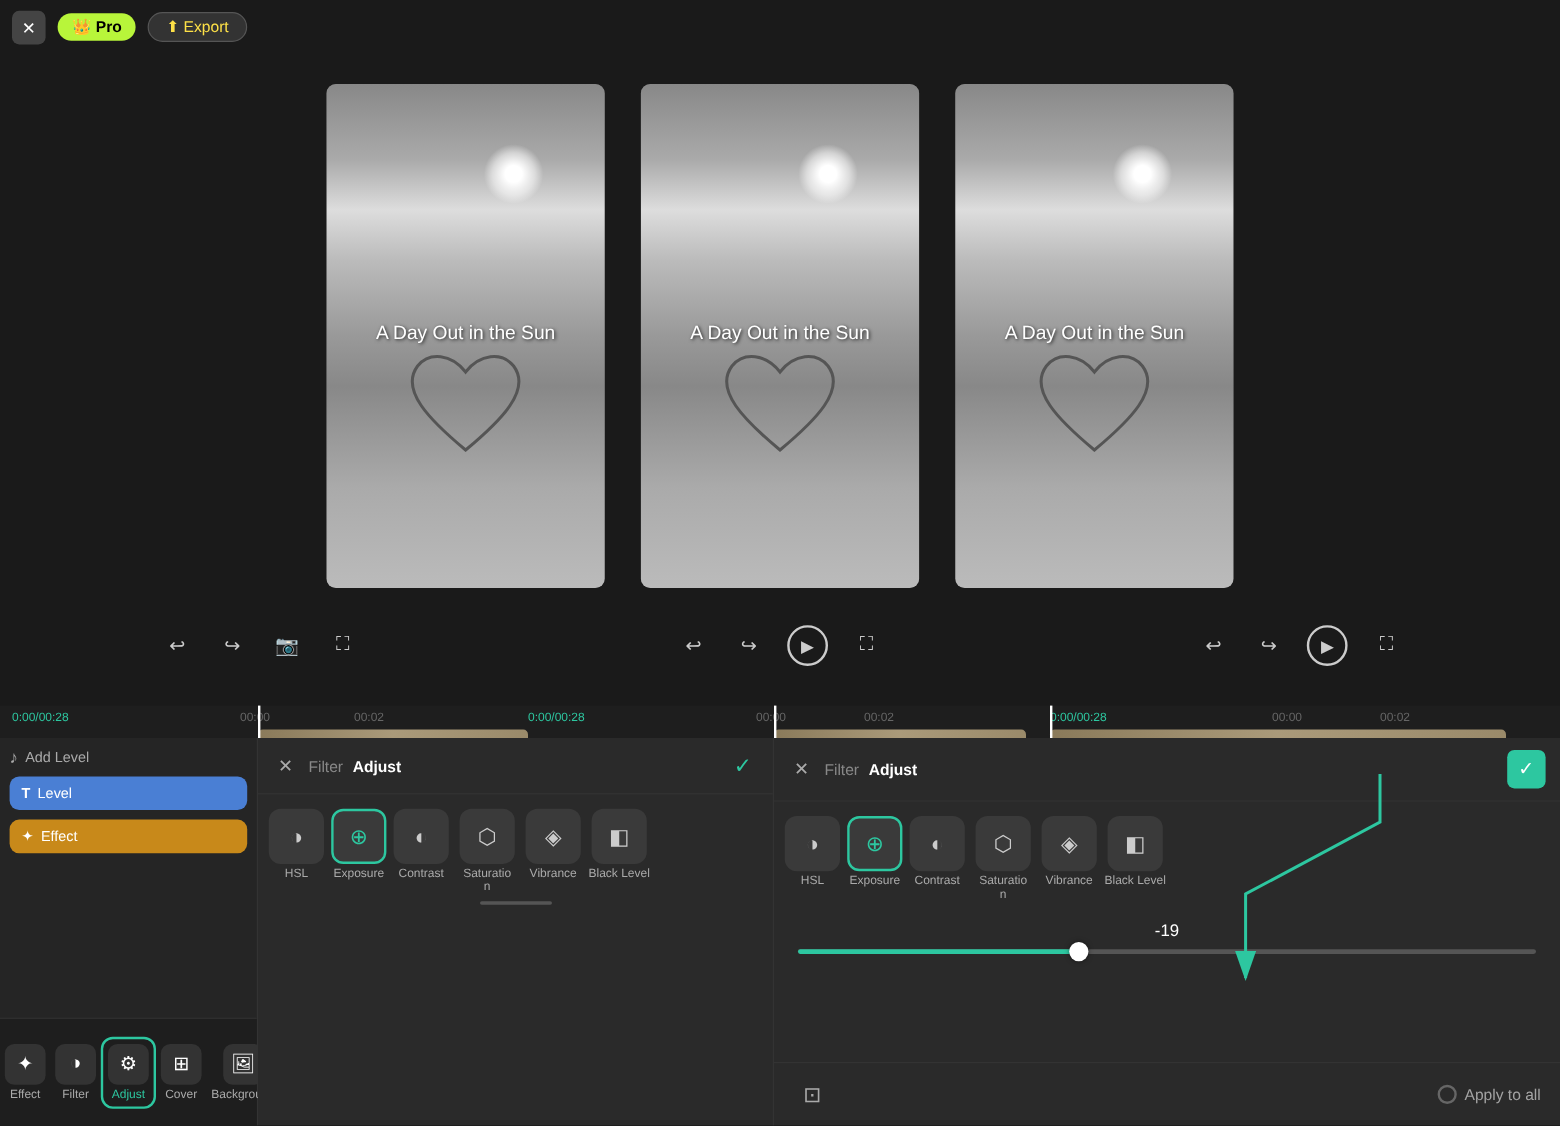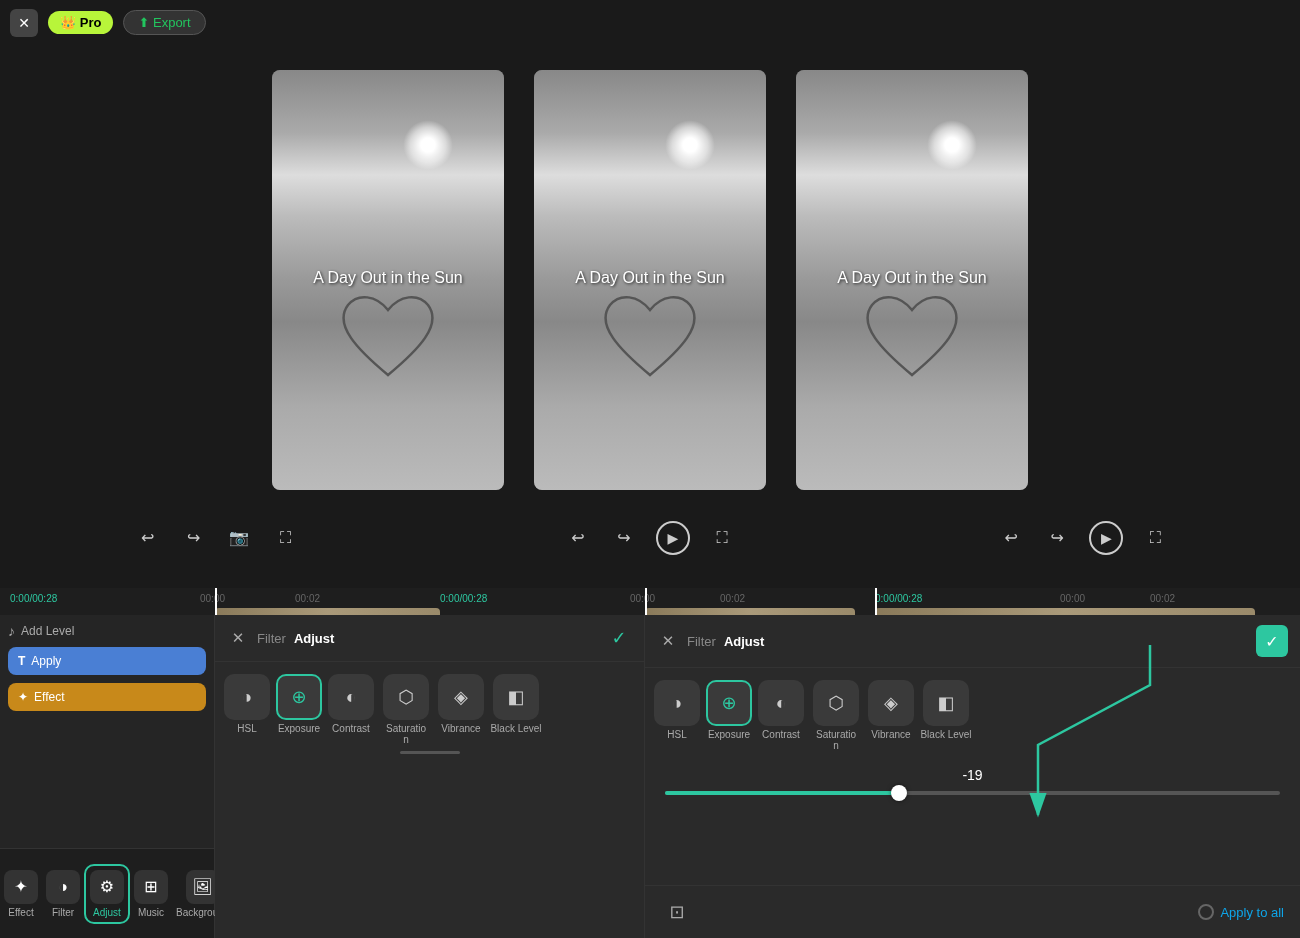--- a/index.html
+++ b/index.html
@@ -38,21 +38,21 @@
       color: #000;
       border-radius: 20px;
       padding: 4px 12px;
       font-size: 13px;
       font-weight: 600;
       display: flex; align-items: center; gap: 4px;
       cursor: pointer;
     }
     .export-btn {
       background: #333;
-      color: #22c55e;
+      color: #fde047;
       border-radius: 20px;
       padding: 4px 14px;
       font-size: 13px;
       cursor: pointer;
       display: flex; align-items: center; gap: 4px;
       border: 1px solid #555;
     }
 
     
     .previews-area {
@@ -223,21 +223,21 @@
 <div style="position:absolute; top:615px; left:0; right:0; bottom:0; display:flex;">
 
   <div style="width:215px; background:#252525; display:flex; flex-direction:column; border-right:1px solid #333; position:relative;">
     <div style="padding:8px; display:flex; flex-direction:column; gap:8px;">
       <div style="display:flex; align-items:center; gap:6px; color:#aaa; font-size:12px; cursor:pointer;">
         <span style="font-size:14px;">♪</span>
         <span>Add Level</span>
       </div>
       <div style="background:#4a7fd4; border-radius:8px; padding:7px 10px; font-size:12px; color:#fff; cursor:pointer; display:flex; align-items:center; gap:6px;">
         <span style="font-size:12px; font-weight:bold;">T</span>
-        <span>Apply</span>
+        <span>Level</span>
       </div>
       <div style="background:#c8891a; border-radius:8px; padding:7px 10px; font-size:12px; color:#fff; cursor:pointer; display:flex; align-items:center; gap:6px;">
         <span style="font-size:12px;">✦</span>
         <span>Effect</span>
       </div>
     </div>
 
     <div style="position:absolute; bottom:0; left:0; right:0; height:90px; background:#1e1e1e; display:flex; align-items:center; justify-content:space-around; border-top:1px solid #333;">
       <div style="display:flex; flex-direction:column; align-items:center; gap:3px; cursor:pointer; padding:4px;">
         <div style="width:34px; height:34px; border-radius:8px; background:#333; display:flex; align-items:center; justify-content:center; font-size:16px;">✦</div>
@@ -246,21 +246,21 @@
       <div style="display:flex; flex-direction:column; align-items:center; gap:3px; cursor:pointer; padding:4px;">
         <div style="width:34px; height:34px; border-radius:8px; background:#333; display:flex; align-items:center; justify-content:center; font-size:16px;">◑</div>
         <span style="font-size:10px; color:#aaa;">Filter</span>
       </div>
       <div style="display:flex; flex-direction:column; align-items:center; gap:3px; cursor:pointer; padding:4px; border:2px solid #2dc7a0; border-radius:10px;">
         <div style="width:34px; height:34px; border-radius:8px; background:#333; display:flex; align-items:center; justify-content:center; font-size:16px;">⚙</div>
         <span style="font-size:10px; color:#2dc7a0;">Adjust</span>
       </div>
       <div style="display:flex; flex-direction:column; align-items:center; gap:3px; cursor:pointer; padding:4px;">
         <div style="width:34px; height:34px; border-radius:8px; background:#333; display:flex; align-items:center; justify-content:center; font-size:16px;">⊞</div>
-        <span style="font-size:10px; color:#aaa;">Music</span>
+        <span style="font-size:10px; color:#aaa;">Cover</span>
       </div>
       <div style="display:flex; flex-direction:column; align-items:center; gap:3px; cursor:pointer; padding:4px;">
         <div style="width:34px; height:34px; border-radius:8px; background:#333; display:flex; align-items:center; justify-content:center; font-size:16px;">🖼</div>
         <span style="font-size:10px; color:#aaa;">Background</span>
       </div>
     </div>
   </div>
 
   <div style="flex:1; background:#2a2a2a; display:flex; flex-direction:column; border-right:1px solid #333; position:relative; max-width:430px;">
     <div style="display:flex; align-items:center; padding:10px 12px; gap:8px; border-bottom:1px solid #333;">
@@ -340,21 +340,21 @@
       <div style="width:100%; height:4px; background:#555; border-radius:2px; position:relative; cursor:pointer;">
         <div style="position:absolute; left:0; top:0; width:38%; height:100%; background:#2dc7a0; border-radius:2px;"></div>
         <div style="position:absolute; top:50%; left:38%; transform:translate(-50%,-50%); width:16px; height:16px; background:#fff; border-radius:50%; box-shadow:0 0 4px rgba(0,0,0,0.5);"></div>
       </div>
     </div>
 
     <div style="display:flex; align-items:center; justify-content:space-between; padding:10px 16px; border-top:1px solid #333;">
       <div style="width:32px; height:32px; display:flex; align-items:center; justify-content:center; cursor:pointer; color:#aaa; font-size:18px;">⊡</div>
       <div style="display:flex; align-items:center; gap:6px; cursor:pointer;">
         <div style="width:16px; height:16px; border-radius:50%; border:2px solid #666;"></div>
-        <span style="font-size:13px; color:#0ea5e9;">Apply to all</span>
+        <span style="font-size:13px; color:#a3a3a3;">Apply to all</span>
       </div>
     </div>
   </div>
 </div>
 
 <svg style="position:absolute; top:615px; left:0; width:1300px; height:323px; pointer-events:none;">
   <defs>
     <marker id="arrowhead" markerWidth="10" markerHeight="7" refX="9" refY="3.5" orient="auto">
       <polygon points="0 0, 10 3.5, 0 7" fill="#2dc7a0"></polygon>
     </marker>

